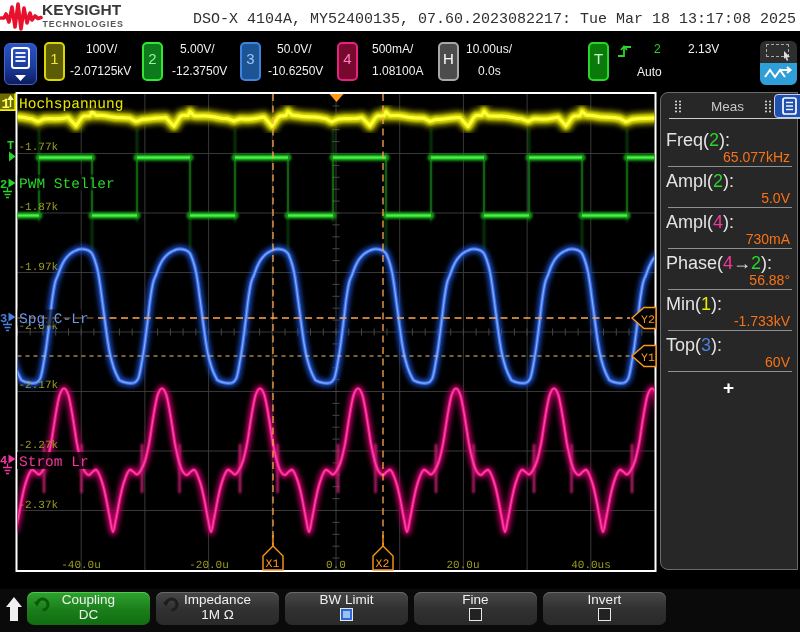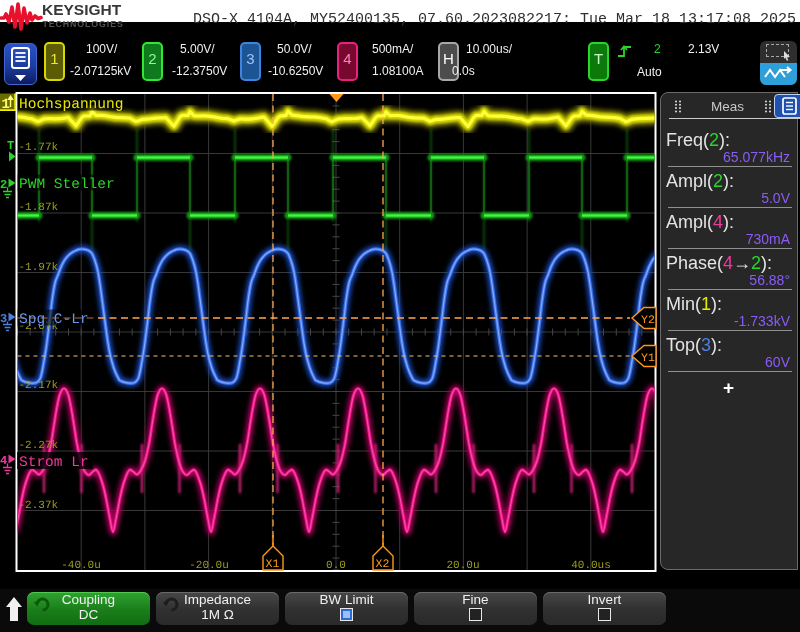--- a/index.html
+++ b/index.html
@@ -1,32 +1,32 @@
 <!DOCTYPE html>
 <html><head><meta charset="utf-8">
 <style>
 *{margin:0;padding:0;box-sizing:border-box}
 html,body{width:800px;height:632px;background:#000;overflow:hidden}
 body{font-family:"Liberation Sans",sans-serif;position:relative}
 .abs{position:absolute}
 .mono{font-family:"Liberation Mono",monospace}
 .olv{font-family:"Liberation Mono",monospace;font-size:11px;fill:#9c9c1e}
 .cur{font-family:"Liberation Mono",monospace;font-size:11.5px;fill:#ff9818}
-#topbar{position:absolute;left:0;top:0;width:800px;height:22px;background:#fff}
+#topbar{position:absolute;left:0;top:0;width:800px;height:31px;background:#fff}
 #title{position:absolute;right:4px;top:11px;font-family:"Liberation Mono",monospace;font-size:15px;color:#303030;white-space:pre}
 #status{position:absolute;left:0;top:31px;width:800px;height:61px;background:#000}
 .chbtn{position:absolute;top:11px;width:21px;height:39px;border-radius:5px;border:2px solid;
   font-size:15px;text-align:center;line-height:30px}
 .stxt{position:absolute;color:#f0f0f0;font-size:12px;white-space:nowrap}
 #meas{position:absolute;left:660px;top:92px;width:138px;height:478px;background:#272727;
   border:1px solid #6a6a6a;border-radius:8px 0 0 8px}
 #meashdr{position:absolute;left:8px;top:0;width:136px;height:26px;border-bottom:1.5px solid #cccccc}
 .mrow{position:absolute;left:5px;width:124px;color:#e4e4e4;font-size:18px}
 .msep{position:absolute;left:7px;width:124px;height:0;border-top:1px solid #909090}
-.mval{position:absolute;right:7px;color:#8b5cf6;font-size:14px;text-align:left}
+.mval{position:absolute;right:7px;color:#f97316;font-size:14px;text-align:left}
 #menurow{position:absolute;left:0;top:589px;width:800px;height:43px;background:#0a0a0a}
 .mbtn{position:absolute;top:3px;width:123px;height:33px;border-radius:7px;color:#f0f0f0;
   font-size:13.5px;text-align:center;background:linear-gradient(#474747,#303030 55%,#2a2a2a);box-shadow:inset 0 1px 0 #6a6a6a}
 .chk{position:absolute;left:50%;margin-left:-6.5px;top:16px;width:13px;height:13px;border:1.5px solid #e8e8e8;background:#222}
 </style></head>
 <body>
 <div id="topbar">
 <svg class="abs" style="left:0px;top:1px" width="135" height="30" viewBox="0 0 135 30">
 <path d="M1 17 L4 17 L6 13 L9 21 L12 6 L15 26 L18 3 L21 28 L24 7 L27 22 L30 12 L32 19 L35 15 L38 17.5 L41 16.5" fill="none" stroke="#e8112d" stroke-width="3.6" stroke-linejoin="round" stroke-linecap="round"></path>
 <text x="42" y="14" font-family="Liberation Sans,sans-serif" font-weight="bold" font-size="15.5" fill="#383838">KEYSIGHT</text>
@@ -52,21 +52,21 @@
 <div class="stxt" style="left:180px;top:11px">5.00V/</div>
 <div class="stxt" style="left:172px;top:33px">-12.3750V</div>
 <div class="chbtn" style="left:240px;background:#1c5494;border-color:#3d85e0;color:#9cc4f8">3</div>
 <div class="stxt" style="left:277px;top:11px">50.0V/</div>
 <div class="stxt" style="left:268px;top:33px">-10.6250V</div>
 <div class="chbtn" style="left:337px;background:#78092e;border-color:#e82080;color:#ff80c0">4</div>
 <div class="stxt" style="left:372px;top:11px">500mA/</div>
 <div class="stxt" style="left:372px;top:33px">1.08100A</div>
 <div class="chbtn" style="left:438px;background:#4c4c4c;border-color:#a8a8a8;color:#fff">H</div>
 <div class="stxt" style="left:466px;top:11px">10.00us/</div>
-<div class="stxt" style="left:452px;top:33px">0.0s</div>
+<div class="stxt" style="left:478px;top:33px">0.0s</div>
 <div class="chbtn" style="left:588px;background:#0b7a0b;border-color:#28d828;color:#c8f8c8">T</div>
 <svg class="abs" style="left:617px;top:13px" width="16" height="14" viewBox="0 0 16 14">
 <path d="M1 12 L7 12 L7 3 L14 3" fill="none" stroke="#2ad42a" stroke-width="1.8"></path>
 <path d="M4 6 L7 2.5 L10 6" fill="none" stroke="#2ad42a" stroke-width="1.8"></path>
 </svg>
 <div class="stxt" style="left:654px;top:11px;color:#2ad42a">2</div>
 <div class="stxt" style="left:688px;top:11px">2.13V</div>
 <div class="stxt" style="left:637px;top:34px">Auto</div>
 <div class="abs" style="left:760px;top:10px;width:37px;height:22px;background:#2e2e2e;border-radius:6px 6px 0 0">
 <div class="abs" style="left:6px;top:3px;width:23px;height:13px;border:1.4px dashed #a8a8a8"></div>

